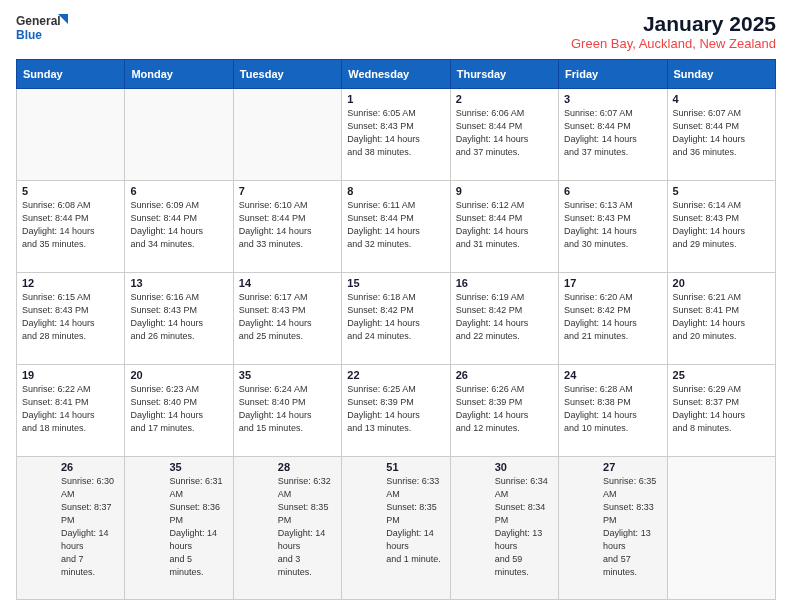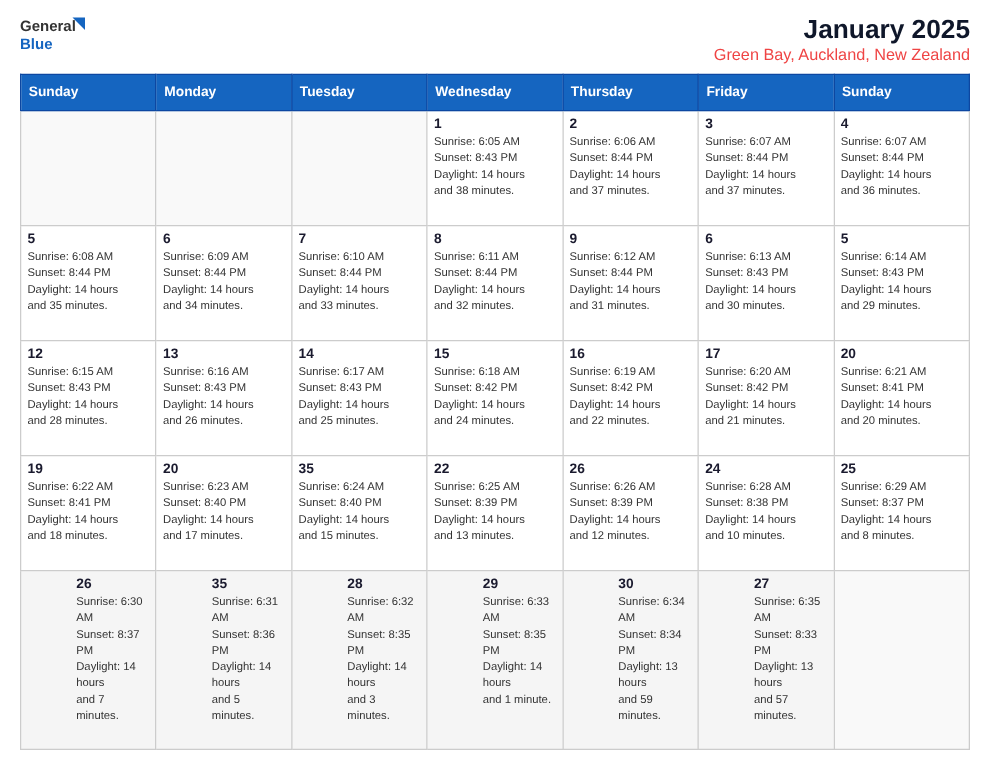--- a/index.html
+++ b/index.html
@@ -232,21 +232,21 @@
           </td>
           <td>
             <span class="day-number">35</span>
             <div class="day-info">Sunrise: 6:31 AM<br>Sunset: 8:36 PM<br>Daylight: 14 hours<br>and 5 minutes.<br></div>
           </td>
           <td>
             <span class="day-number">28</span>
             <div class="day-info">Sunrise: 6:32 AM<br>Sunset: 8:35 PM<br>Daylight: 14 hours<br>and 3 minutes.<br></div>
           </td>
           <td>
-            <span class="day-number">29</span>
+            <span class="day-number">51</span>
             <div class="day-info">Sunrise: 6:33 AM<br>Sunset: 8:35 PM<br>Daylight: 14 hours<br>and 1 minute.<br></div>
           </td>
           <td>
             <span class="day-number">30</span>
             <div class="day-info">Sunrise: 6:34 AM<br>Sunset: 8:34 PM<br>Daylight: 13 hours<br>and 59 minutes.<br></div>
           </td>
           <td>
             <span class="day-number">27</span>
             <div class="day-info">Sunrise: 6:35 AM<br>Sunset: 8:33 PM<br>Daylight: 13 hours<br>and 57 minutes.<br></div>
           </td>

